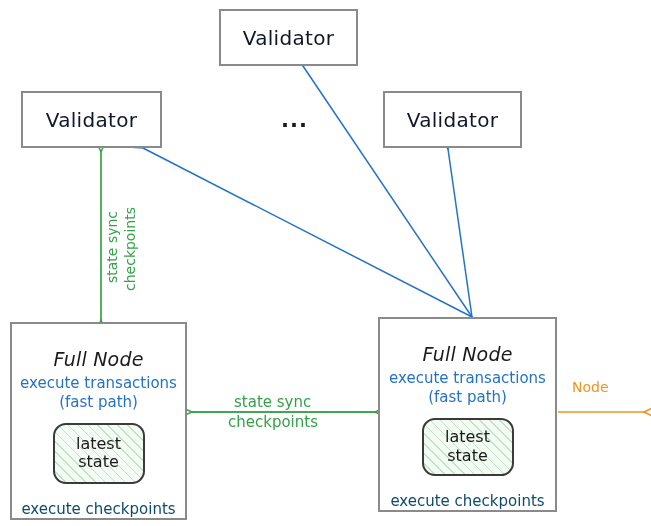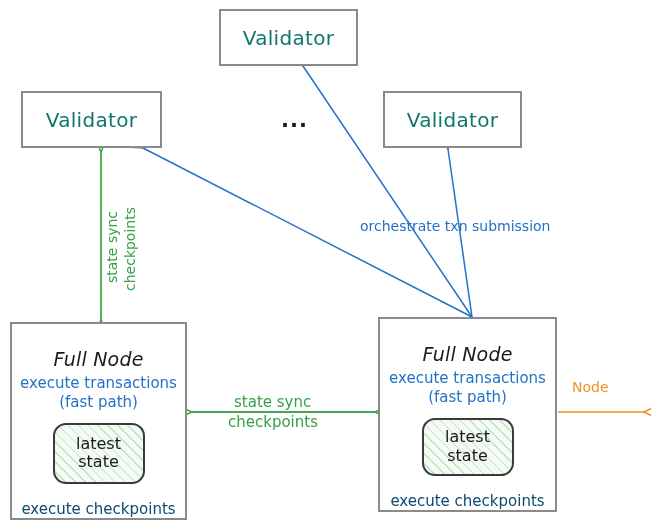--- a/index.html
+++ b/index.html
@@ -30,21 +30,21 @@
     background: #ffffff;
     border: 2px solid #8a8a8a;
   }
   .validator-box {
     display: flex;
     align-items: center;
     justify-content: center;
   }
   .validator-label {
     font-size: 20px;
-    color: #0f766e;
+    color: #0f172a;
     letter-spacing: 0.3px;
   }
   .fullnode-box {
     display: flex;
     flex-direction: column;
     align-items: center;
     padding-top: 24px;
   }
   .fullnode-title {
     font-size: 19px;
@@ -174,21 +174,20 @@
 
   <div class="node-box validator-box" style="left:383px; top:91px; width:139px; height:57px;">
     <span class="validator-label">Validator</span>
   </div>
 
   <div class="ellipsis" style="left:281px; top:108px;">...</div>
 
   <div class="vert-label" style="left:104px; top:283px;">state sync</div>
   <div class="vert-label" style="left:122px; top:291px;">checkpoints</div>
 
-  <div class="edge-label label-blue" style="left:360px; top:218px;">orchestrate txn submission</div>
 
   <div class="node-box fullnode-box" style="left:10px; top:322px; width:177px; height:198px;">
     <div class="fullnode-title">Full Node</div>
     <div class="fullnode-blue">execute transactions</div>
     <div class="fullnode-blue">(fast path)</div>
     <div class="state-chip">
       <span>latest</span>
       <span>state</span>
     </div>
     <div class="fullnode-green">execute checkpoints</div>

